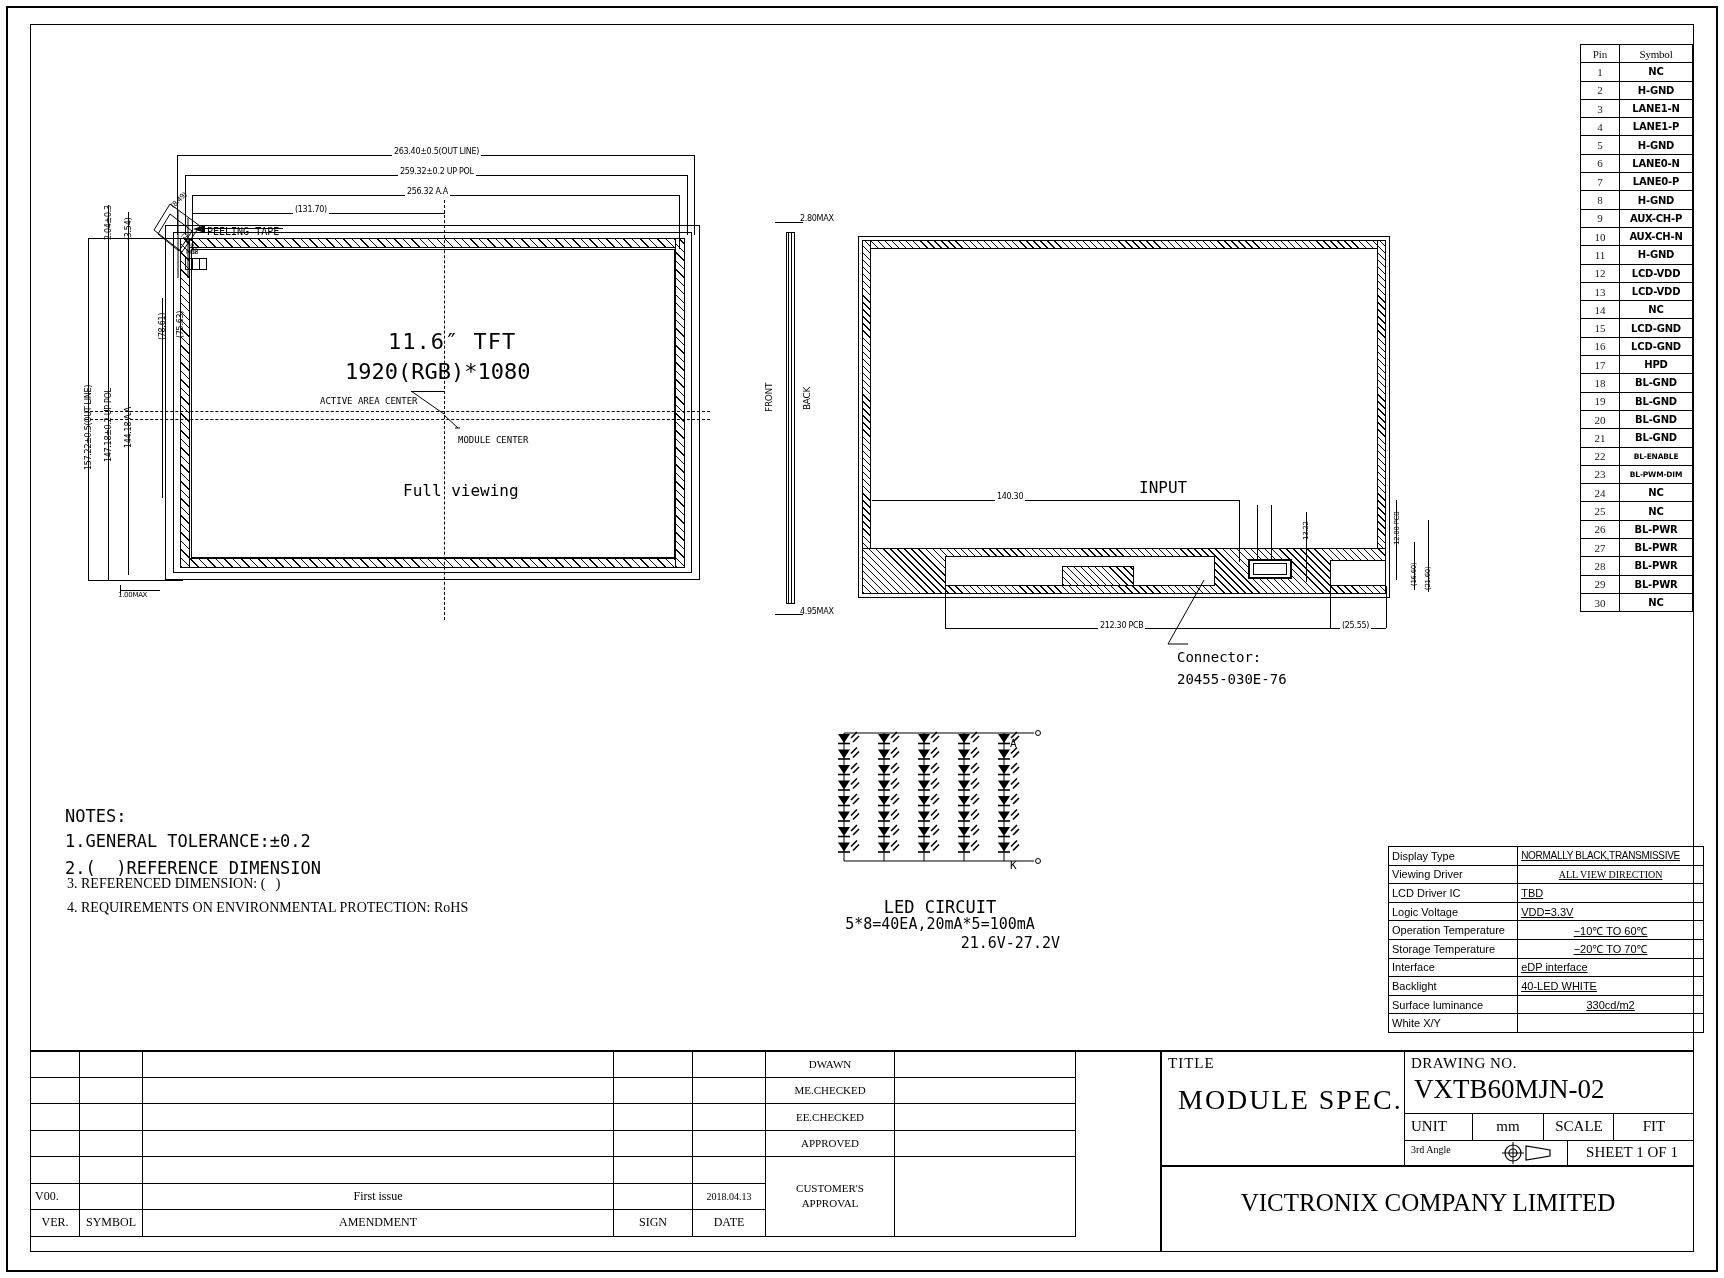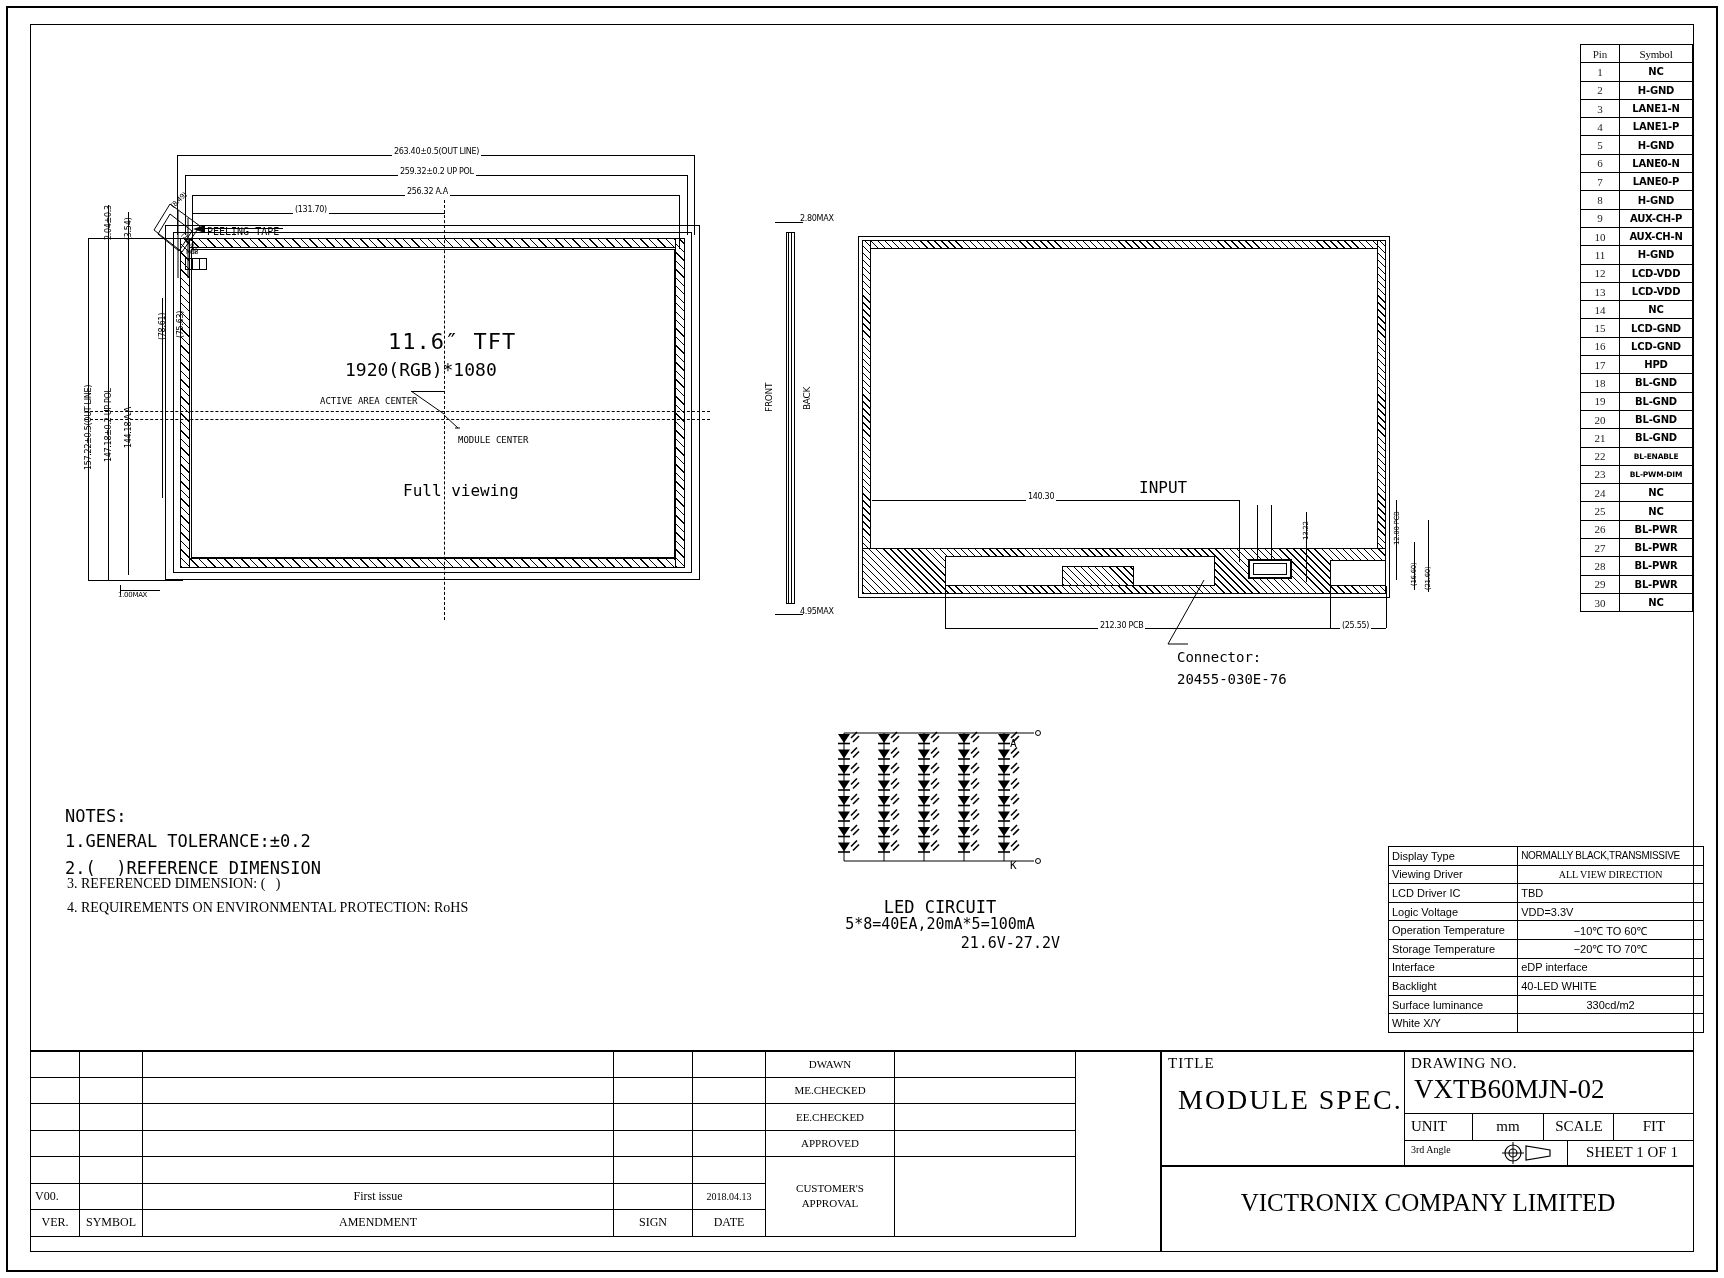--- a/index.html
+++ b/index.html
@@ -33,21 +33,21 @@
   table{border-collapse:collapse;}
   .pintbl{position:absolute;left:1580px;top:44px;border:1px solid #000;}
   .pintbl td{border:1px solid #000;font-family:"DejaVu Sans",sans-serif;text-align:center;height:17.3px;padding:0;}
   .pintbl td.pn{width:38px;font-family:"Liberation Serif",serif;font-size:11px;color:#222;}
   .pintbl td.sym{width:72px;font-size:10px;font-weight:600;letter-spacing:-0.2px;}
   .pintbl td.sym.sm{font-size:7.5px;}
   .pintbl tr.hdr td{font-family:Liberation Serif, serif;font-size:11px;font-weight:400;}
   .spectbl{position:absolute;left:1388px;top:846px;border:1px solid #000;width:316px;}
   .spectbl td{border:1px solid #000;height:17.6px;padding:0 3px;font-size:11px;font-family:"Liberation Sans",sans-serif;}
   .spectbl td.k{width:128px;margin-left:28px;}
-  .spectbl td.v{width:186px;}
+  .spectbl td.v{width:186px;text-decoration:underline;}
   .spectbl td.vc{text-align:center;}
   .spectbl td.vserif{font-family:"Liberation Serif",serif;font-size:10px;text-align:center;}
   .spectbl td.vsmall{font-size:10px;letter-spacing:-0.3px;}
   
   .revtbl{position:absolute;left:30px;top:1050px;border:0;}
   .revtbl td{border:1px solid #000;font-family:"Liberation Serif",serif;font-size:12px;text-align:center;padding:0;height:25.5px;}
 </style>
 </head>
 <body>
 
@@ -67,21 +67,21 @@
     <div class="bx hatch" style="left:180px;top:238px;width:10px;height:330px;border:1px solid #000;"></div>
     <div class="bx hatch" style="left:675px;top:238px;width:10px;height:330px;border:1px solid #000;"></div>
 
     <div class="bx" style="left:191px;top:249px;width:484px;height:309px;border:1px solid #000;"></div>
 
     <div class="abs" style="left:444px;top:200px;width:0;height:420px;border-left:1px dashed #000;"></div>
     <div class="abs" style="left:85px;top:411px;width:625px;height:0;border-top:1px dashed #000;"></div>
     <div class="abs" style="left:85px;top:419px;width:625px;height:0;border-top:1px dashed #000;"></div>
 
     <div class="t lbl" style="left:388px;top:320px;font-size:22px;letter-spacing:1px;">11.6″ TFT</div>
-    <div class="t lbl" style="left:345px;top:350px;font-size:18px;letter-spacing:0px;">1920(RGB)*1080</div>
+    <div class="t lbl" style="left:345px;top:350px;font-size:22px;letter-spacing:0px;">1920(RGB)*1080</div>
     <div class="t lbl" style="left:403px;top:472px;font-size:16px;">Full viewing</div>
 
     <div class="t lbl" style="left:320px;top:386px;font-size:9px;">ACTIVE AREA CENTER</div>
     <div class="ln" style="left:411px;top:391px;width:33px;height:1px;"></div>
     <div class="abs" style="left:411px;top:391px;width:34px;height:24px;">
       <svg width="34" height="24">
           <line x1="0" y1="0" x2="33" y2="23" stroke="#000" stroke-width="1"></line>
         </svg>
     </div>
     <div class="t lbl" style="left:458px;top:425px;font-size:9px;">MODULE CENTER</div>
@@ -180,21 +180,21 @@
 
     <div class="bx" style="left:1248px;top:559px;width:44px;height:20px;border:2px solid #000;background:#fff;"></div>
     <div class="bx" style="left:1253px;top:563px;width:34px;height:12px;border:1px solid #000;background:#fff;"></div>
 
     <div class="ln vln" style="left:1257px;top:505px;height:55px;"></div>
     <div class="ln vln" style="left:1271px;top:505px;height:55px;"></div>
     <div class="t" style="left:1139px;top:480px;font-family:'DejaVu Sans Mono',monospace;font-size:16px;">INPUT</div>
 
     <div class="ln hln" style="left:872px;top:500px;width:367px;"></div>
     <div class="ln vln" style="left:1239px;top:500px;height:62px;"></div>
-    <div class="t dimtxt" style="left:995px;top:493px;background:#fff;padding:0 2px;margin-left:31px;">140.30</div>
+    <div class="t dimtxt" style="left:995px;top:493px;background:#fff;padding:0 2px;">140.30</div>
 
     <div class="ln vln" style="left:1306px;top:512px;height:70px;"></div>
     <div class="t dimtxt7 rot90" style="left:1303px;top:540px;">13.22</div>
 
     <div class="ln hln" style="left:945px;top:628px;width:385px;"></div>
     <div class="ln vln" style="left:945px;top:586px;height:42px;"></div>
     <div class="ln vln" style="left:1330px;top:586px;height:42px;"></div>
     <div class="t dimtxt" style="left:1098px;top:622px;background:#fff;padding:0 2px;">212.30 PCB</div>
 
     <div class="ln hln" style="left:1330px;top:628px;width:56px;"></div>

